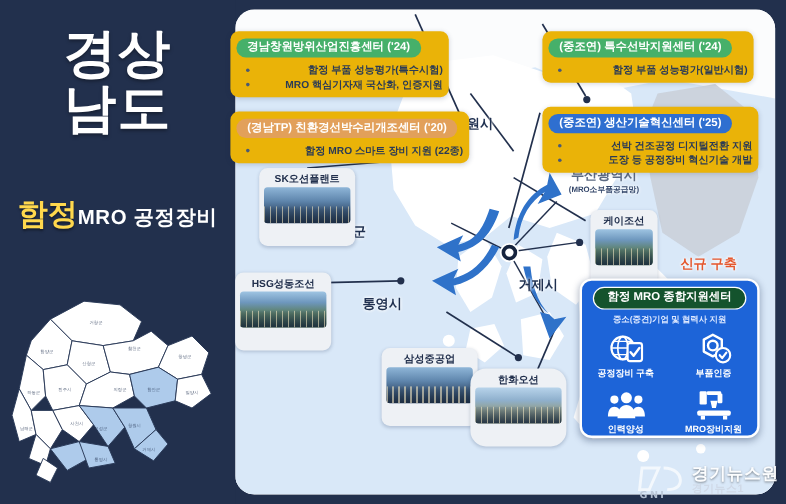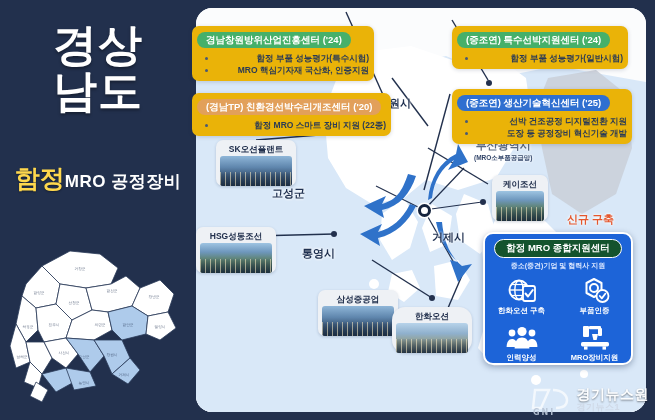--- a/index.html
+++ b/index.html
@@ -117,21 +117,21 @@
     width: 3px; height: 3px; border-radius: 50%;
     background: #4a5a74;
   }
 
   
   .thumb {
     position: absolute;
     background: #eef1f5;
     border-radius: 7px;
     box-shadow: 0 1px 3px rgba(20,40,80,.20);
-    padding: 3px 4px 0 4px;
+    padding: 3px 4px 19px 4px;
     text-align: center;
     z-index: 18;
   }
   .thumb .tlabel {
     color: #22304d;
     font-size: 8.5px;
     font-weight: bold;
     line-height: 12px;
     white-space: nowrap;
   }
@@ -474,21 +474,21 @@
           <svg width="30" height="28" viewBox="0 0 30 28">
             <circle cx="12" cy="13" r="9.5" fill="none" stroke="#fff" stroke-width="1.8"></circle>
             <ellipse cx="12" cy="13" rx="4.2" ry="9.5" fill="none" stroke="#fff" stroke-width="1.4"></ellipse>
             <line x1="2.5" y1="13" x2="21.5" y2="13" stroke="#fff" stroke-width="1.4"></line>
             <line x1="4" y1="7.5" x2="20" y2="7.5" stroke="#fff" stroke-width="1.2"></line>
             <line x1="4" y1="18.5" x2="20" y2="18.5" stroke="#fff" stroke-width="1.2"></line>
             <rect x="16" y="9" width="12" height="15" rx="2" fill="#1d64d8" stroke="#fff" stroke-width="1.8"></rect>
             <polyline points="18.5,16.5 21,19.5 25.8,13" fill="none" stroke="#fff" stroke-width="2" stroke-linecap="round" stroke-linejoin="round"></polyline>
           </svg>
         </div>
-        <div class="cl">한화오션 구축</div>
+        <div class="cl">공정장비 구축</div>
       </div>
 
       <div class="sb-cell">
         <div class="ic">
           <svg width="30" height="28" viewBox="0 0 30 28">
             <path d="M14 2 L21.5 6 L21.5 16 L14 20 L6.5 16 L6.5 6 Z" fill="none" stroke="#fff" stroke-width="2" stroke-linejoin="round"></path>
             <circle cx="14" cy="11" r="4" fill="none" stroke="#fff" stroke-width="2"></circle>
             <circle cx="22.5" cy="19" r="6" fill="#1d64d8" stroke="#fff" stroke-width="1.8"></circle>
             <polyline points="19.8,19 21.8,21.4 25.3,16.8" fill="none" stroke="#fff" stroke-width="1.8" stroke-linecap="round" stroke-linejoin="round"></polyline>
           </svg>

